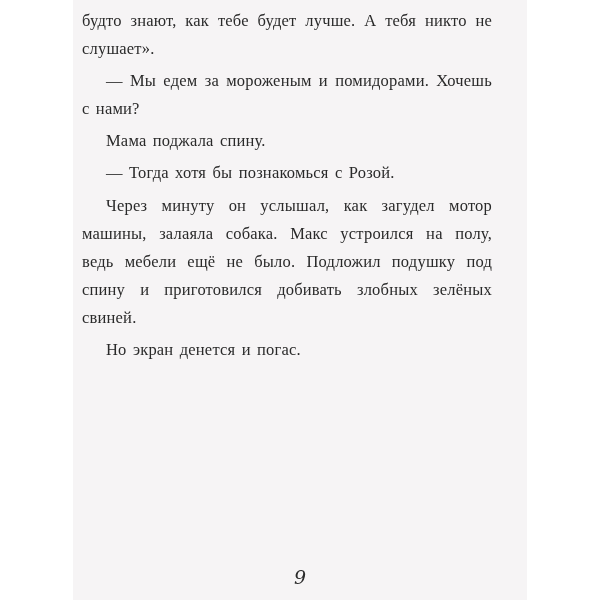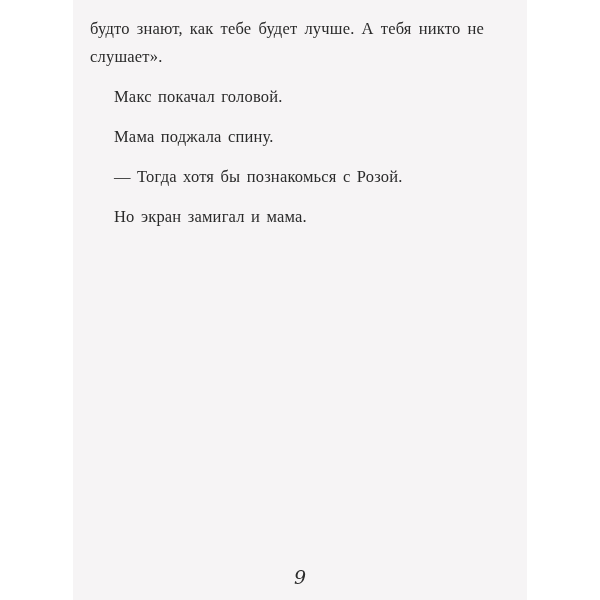--- a/index.html
+++ b/index.html
@@ -7,32 +7,33 @@
   .page {
     position:absolute; left:73px; top:0; width:454px; height:600px;
     background:#f6f4f5;
   }
   .text {
     position:absolute; left:5px; top:3px; width:418px;
     font-family:"Liberation Serif", "DejaVu Serif", serif;
     font-size:16.5px; line-height:28.1px; color:#2a2a2a;
     text-align:justify; letter-spacing:0.2px; word-spacing:2px;
   }
-  .para { margin:12px; text-indent:24px; }
+  .para { margin:4px; text-indent:24px; }
   .para.noindent { text-indent:0; }
   .pagenum {
     position:absolute; left:0; width:454px; top:566px; text-align:center;
     font-family:"DejaVu Serif", serif; font-style:italic; font-size:19px; color:#2a2a2a;
   }
 </style>
 </head>
 <body>
 
 <div class="page">
   <div class="text">
     <p class="para noindent">будто знают, как тебе будет лучше. А тебя никто не слушает».</p>
-    <p class="para">Макс покачал головой.</p>
+    <p class="para">— Мы едем за мороженым и помидорами. Хочешь с нами?</p>
     <p class="para">Мама поджала спину.</p>
     <p class="para">— Тогда хотя бы познакомься с Розой.</p>
-    <p class="para">Но экран замигал и мама.</p>
+    <p class="para">Через минуту он услышал, как загудел мотор машины, залаяла собака. Макс устроился на полу, ведь мебели ещё не было. Подложил подушку под спину и приготовился добивать злобных зелёных свиней.</p>
+    <p class="para">Но экран денется и погас.</p>
   </div>
   <div class="pagenum">9</div>
 </div>
 
 </body></html>

